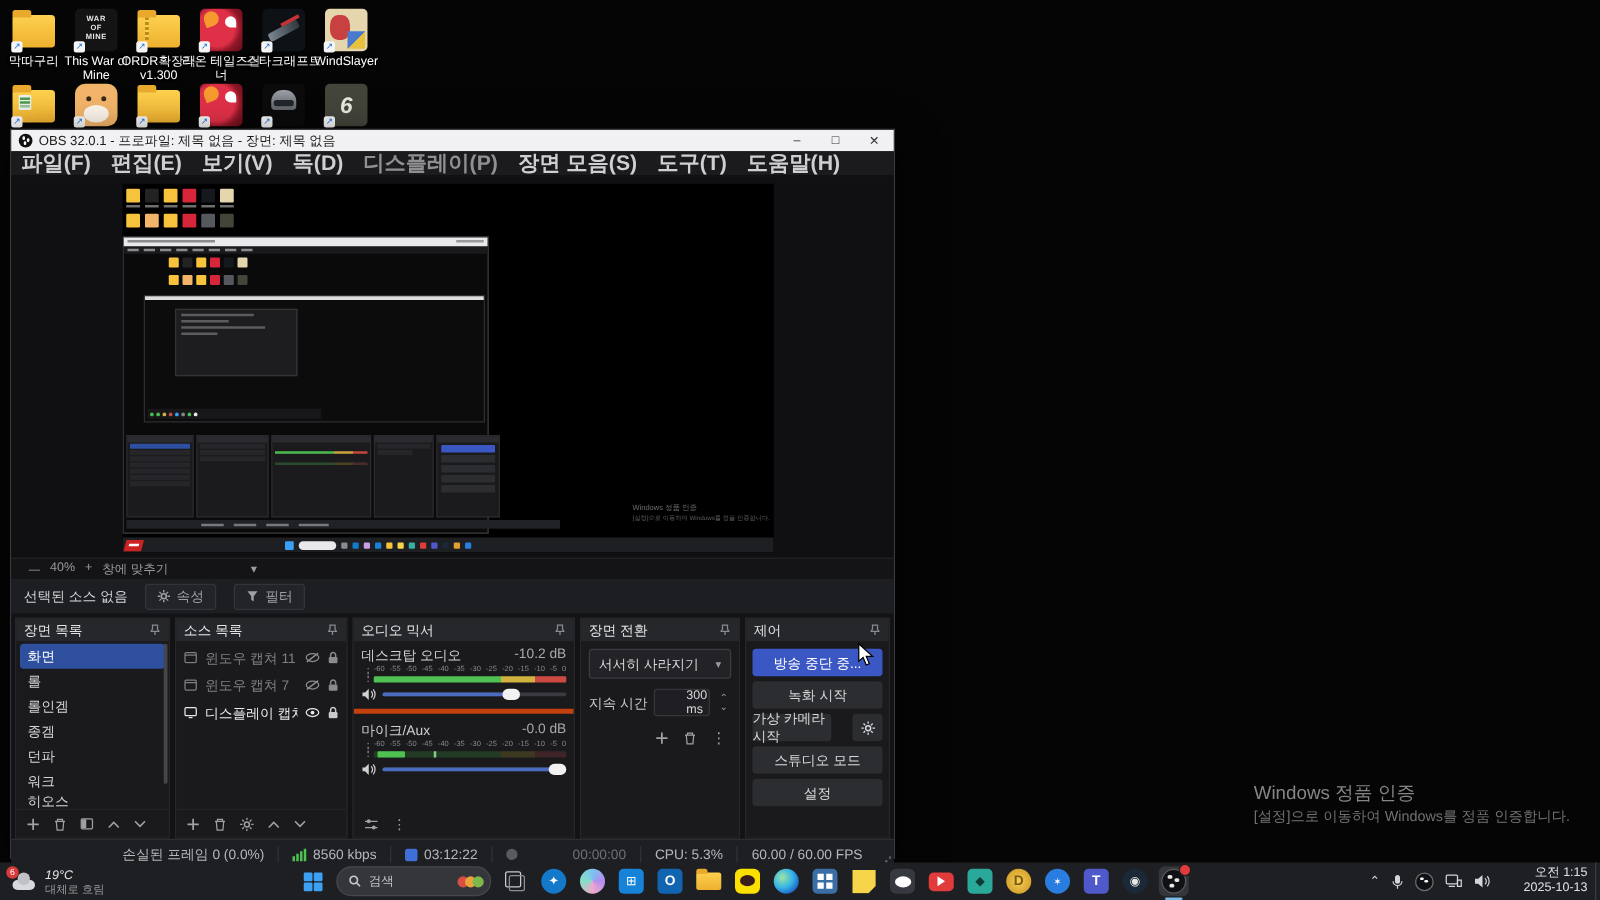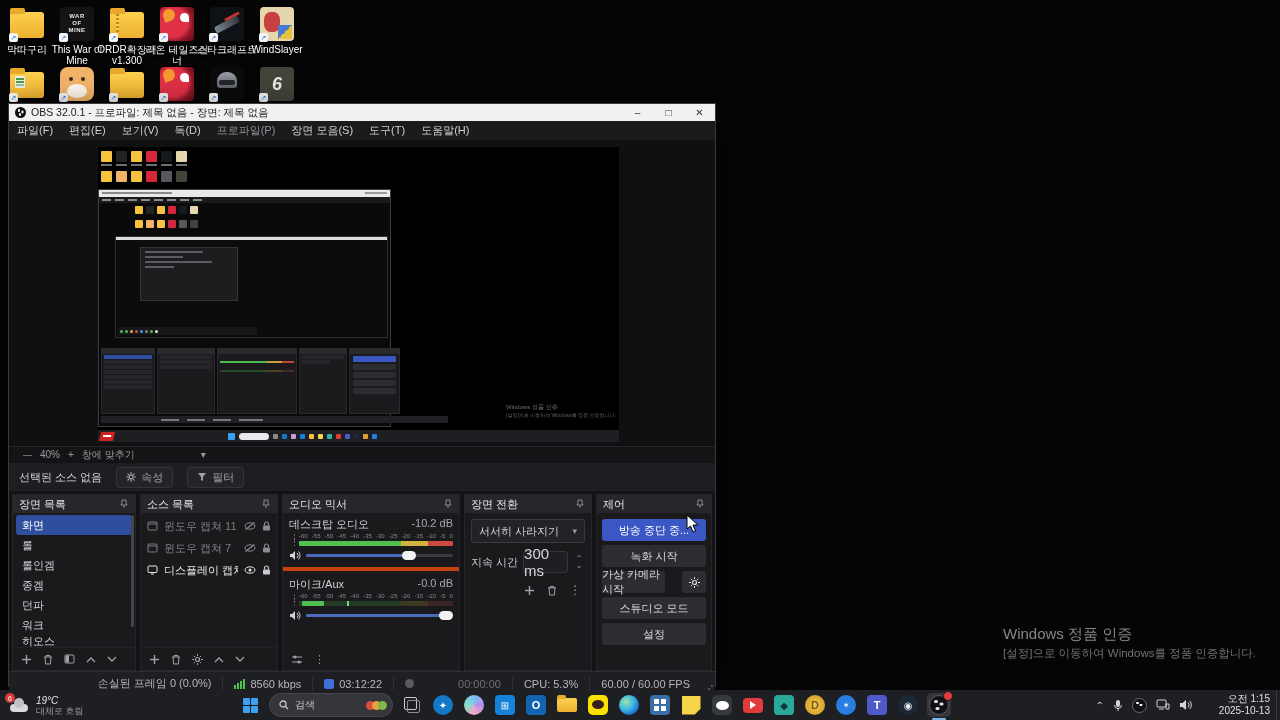--- a/index.html
+++ b/index.html
@@ -43,21 +43,21 @@
   
   .win{left:8px;top:103px;width:708px;height:584px;background:#161619;border:1px solid #3a3a3e;box-sizing:border-box;display:flex;flex-direction:column;box-shadow:0 8px 30px rgba(0,0,0,.6);}
   .titlebar{height:17px;background:#f1f1f3;display:flex;align-items:center;flex:0 0 auto;}
   .obslogo{width:11px;height:11px;border-radius:50%;background:#111;margin:0 5px 0 6px;position:relative;}
   .obslogo:before{content:"";position:absolute;left:2.5px;top:2px;width:2.5px;height:2.5px;background:#fff;border-radius:50%;
      box-shadow:3.5px 1.5px 0 #fff,1px 4px 0 #fff;}
   .title-text{font-size:10.5px;color:#1b1b1b;}
   .capbtns{margin-left:auto;display:flex;height:100%;}
   .capbtn{width:31px;height:100%;display:flex;align-items:center;justify-content:center;font-size:10px;color:#333;}
   .menubar{height:19px;background:#1b1b1d;display:flex;align-items:center;gap:0;flex:0 0 auto;border-bottom:1px solid #101012;}
-  .menu-item{font-size:11px;color:#cfcfd2;padding:0 8px;}
+  .menu-item{font-size:17px;color:#cfcfd2;padding:0 8px;font-weight:bold;}
   .menu-item.dim{color:#8f9093;}
 
   .preview-wrap{height:305px;background:#101013;position:relative;flex:0 0 auto;}
   .preview{position:absolute;left:89px;top:6px;width:521px;height:295px;background:#000;overflow:hidden;}
 
   
   .mrow{position:absolute;left:3px;display:flex;gap:4px;}
   .mic{width:11px;height:11px;border-radius:1px;}
   .mlabel{position:absolute;left:3px;display:flex;gap:4px;}
   .mlabel span{display:block;width:11px;height:2px;background:#6f6f6f;}
@@ -133,21 +133,21 @@
   .vol{display:flex;align-items:center;gap:5px;margin-top:4px;}
   .track{flex:1;height:3px;background:#3a3b40;border-radius:2px;position:relative;}
   .track .fill{position:absolute;left:0;top:0;height:100%;background:#4b6bbf;border-radius:2px;}
   .track .hndl{position:absolute;top:-3px;width:14px;height:9px;background:#f2f2f2;border-radius:5px;}
 
   
   .combo{height:22px;margin:6px 6px 0;background:#232327;border:1px solid #3a3a3f;border-radius:3px;display:flex;align-items:center;padding:0 7px;font-size:11px;color:#d6d7d9;}
   .combo .car{margin-left:auto;color:#9a9b9e;font-size:9px;}
   .durrow{display:flex;align-items:center;margin:8px 6px 0;gap:5px;}
   .durrow .dl{font-size:11px;color:#c9cacd;white-space:nowrap;}
-  .durbox{flex:1;height:20px;background:#1f1f23;border:1px solid #35353a;border-radius:3px;display:flex;align-items:center;padding-left:0;font-size:15px;color:#d6d7d9;}
+  .durbox{flex:1;height:20px;background:#1f1f23;border:1px solid #35353a;border-radius:3px;display:flex;align-items:center;padding-left:25px;font-size:10px;color:#d6d7d9;}
   .spin{width:12px;display:flex;flex-direction:column;align-items:center;color:#9a9b9e;font-size:8px;line-height:7px;}
   .tr-foot{display:flex;justify-content:flex-end;gap:12px;margin:10px 10px 0;align-items:center;}
 
   
   .cbtn{height:22px;margin:0 5px 4px;background:#2c2d31;border-radius:3px;display:flex;align-items:center;justify-content:center;font-size:11px;color:#d8d9db;}
   .cbtn.blue{background:#3b57c4;color:#fff;}
   .vrow{display:flex;margin:0 5px 4px;gap:17px;}
   .vrow .cbtn{flex:1;margin:0;}
   .sqbtn{width:24px;height:22px;background:#2c2d31;border-radius:3px;display:flex;align-items:center;justify-content:center;}
 
@@ -301,21 +301,21 @@
       <div class="capbtn">–</div>
       <div class="capbtn">□</div>
       <div class="capbtn">✕</div>
     </div>
   </div>
   <div class="menubar">
     <span class="menu-item">파일(F)</span>
     <span class="menu-item">편집(E)</span>
     <span class="menu-item">보기(V)</span>
     <span class="menu-item">독(D)</span>
-    <span class="menu-item dim">프로파일(P)</span>
+    <span class="menu-item dim">디스플레이(P)</span>
     <span class="menu-item">장면 모음(S)</span>
     <span class="menu-item">도구(T)</span>
     <span class="menu-item">도움말(H)</span>
   </div>
 
   <div class="preview-wrap">
     <div class="preview">
 
       <div class="mrow" style="top:4px">
         <div class="mic" style="background:#f8c33c"></div>

